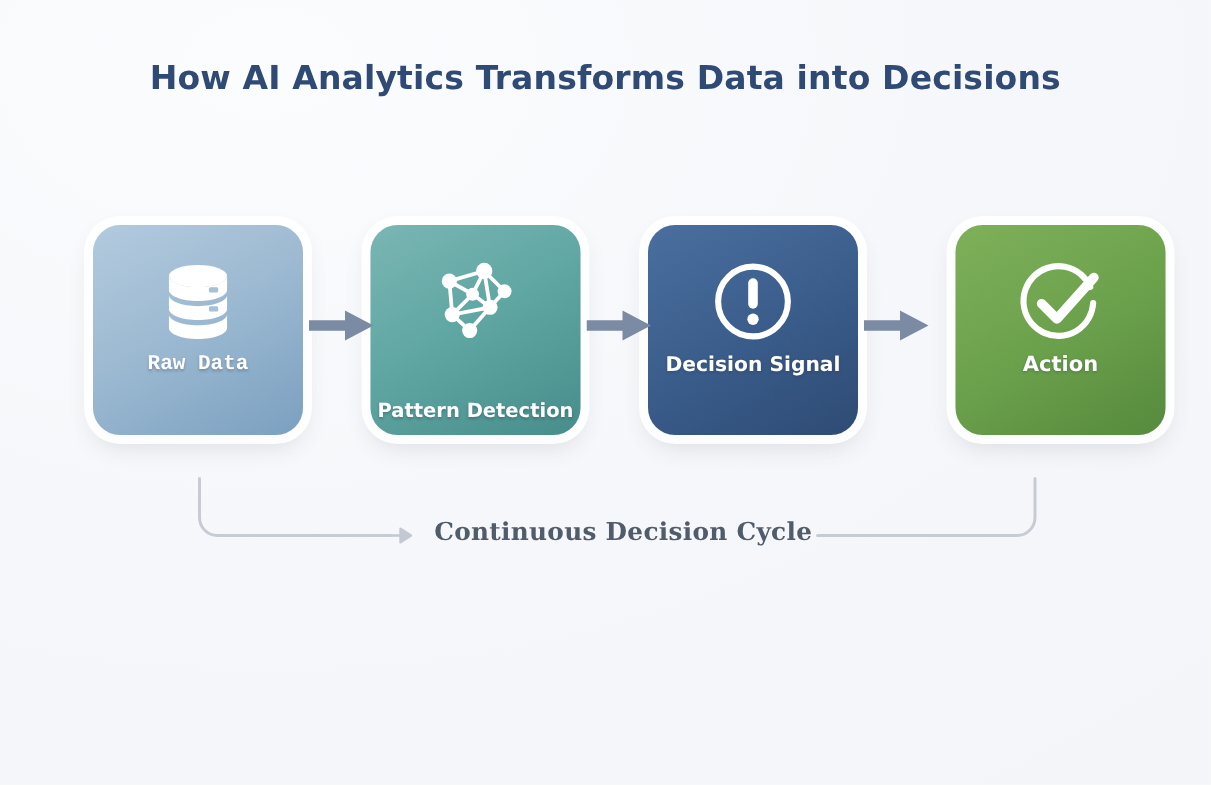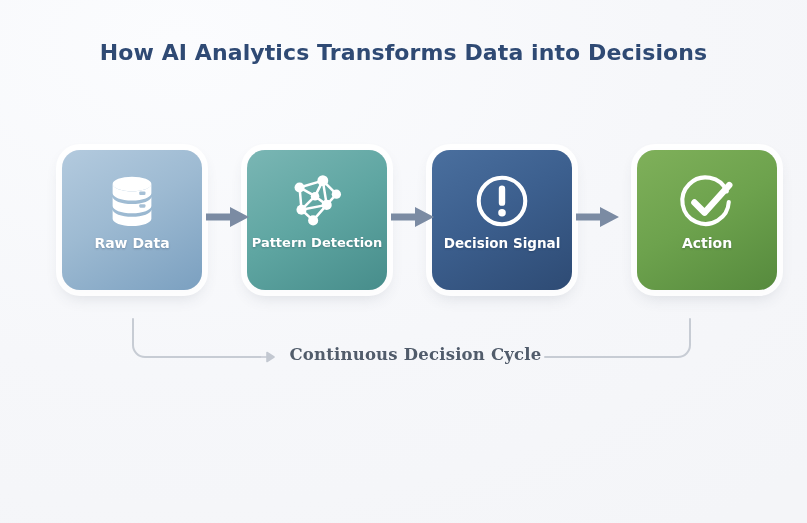--- a/index.html
+++ b/index.html
@@ -67,25 +67,25 @@
   }
   .card-label {
     color: #ffffff;
     font-size: 14px;
     font-weight: bold;
     text-align: center;
     line-height: 1.1;
     text-shadow: 0 1px 2px rgba(20,35,60,0.28);
     white-space: nowrap;
   }
-  .card-1 { left: 0px;   background: linear-gradient(150deg, #b3cade 0%, #9dbad2 45%, #7ba0c0 100%); }
+  .card-1 { left: 0px;   background: linear-gradient(150deg, #b3cade 0%, #9dbad2 45%, #7ba0c0 100%); font-family: Liberation Mono, monospace; }
   .card-2 { left: 185px; background: linear-gradient(150deg, #7ab6b4 0%, #5fa6a2 48%, #478d8b 100%); }
   .card-3 { left: 370px; background: linear-gradient(150deg, #4a6f9e 0%, #3c5f8e 45%, #2e4b74 100%); }
   .card-4 { left: 575px; background: linear-gradient(150deg, #7fb05a 0%, #6da24d 48%, #568a3d 100%); }
-  .card-2 .card-label { font-size: 13px; }
+  .card-2 .card-label { font-size: 13px; margin-top: 32px; }
   .card-3 .card-label { font-size: 13.5px; }
 
   
   .arrow {
     position: absolute;
     top: 205px;
     width: 44px;
     height: 24px;
   }
   .arrow-1 { left: 206px; }

